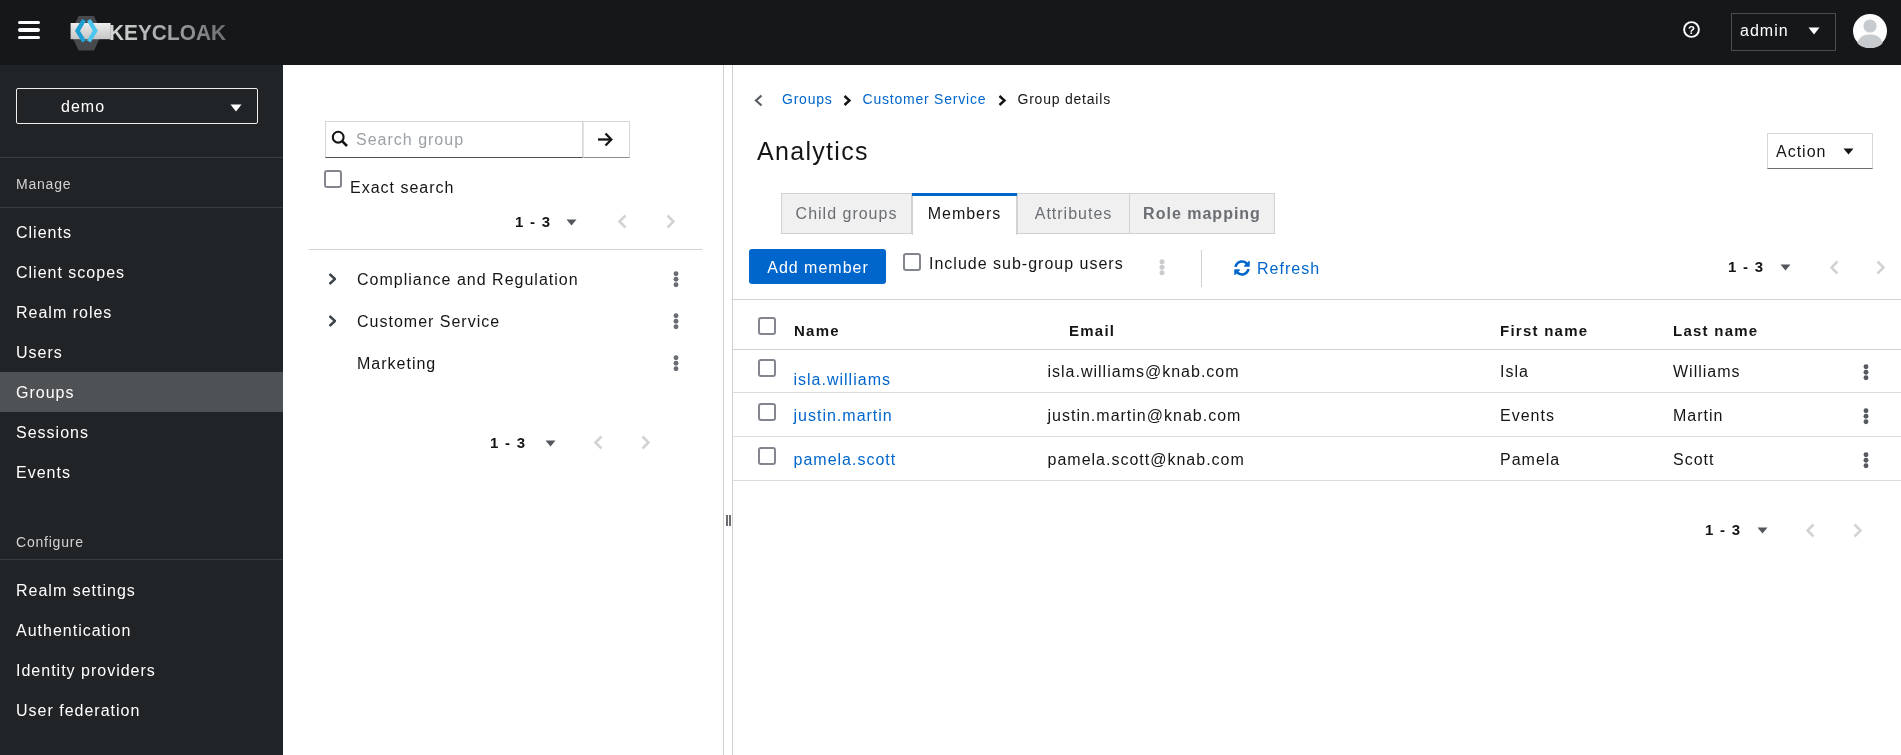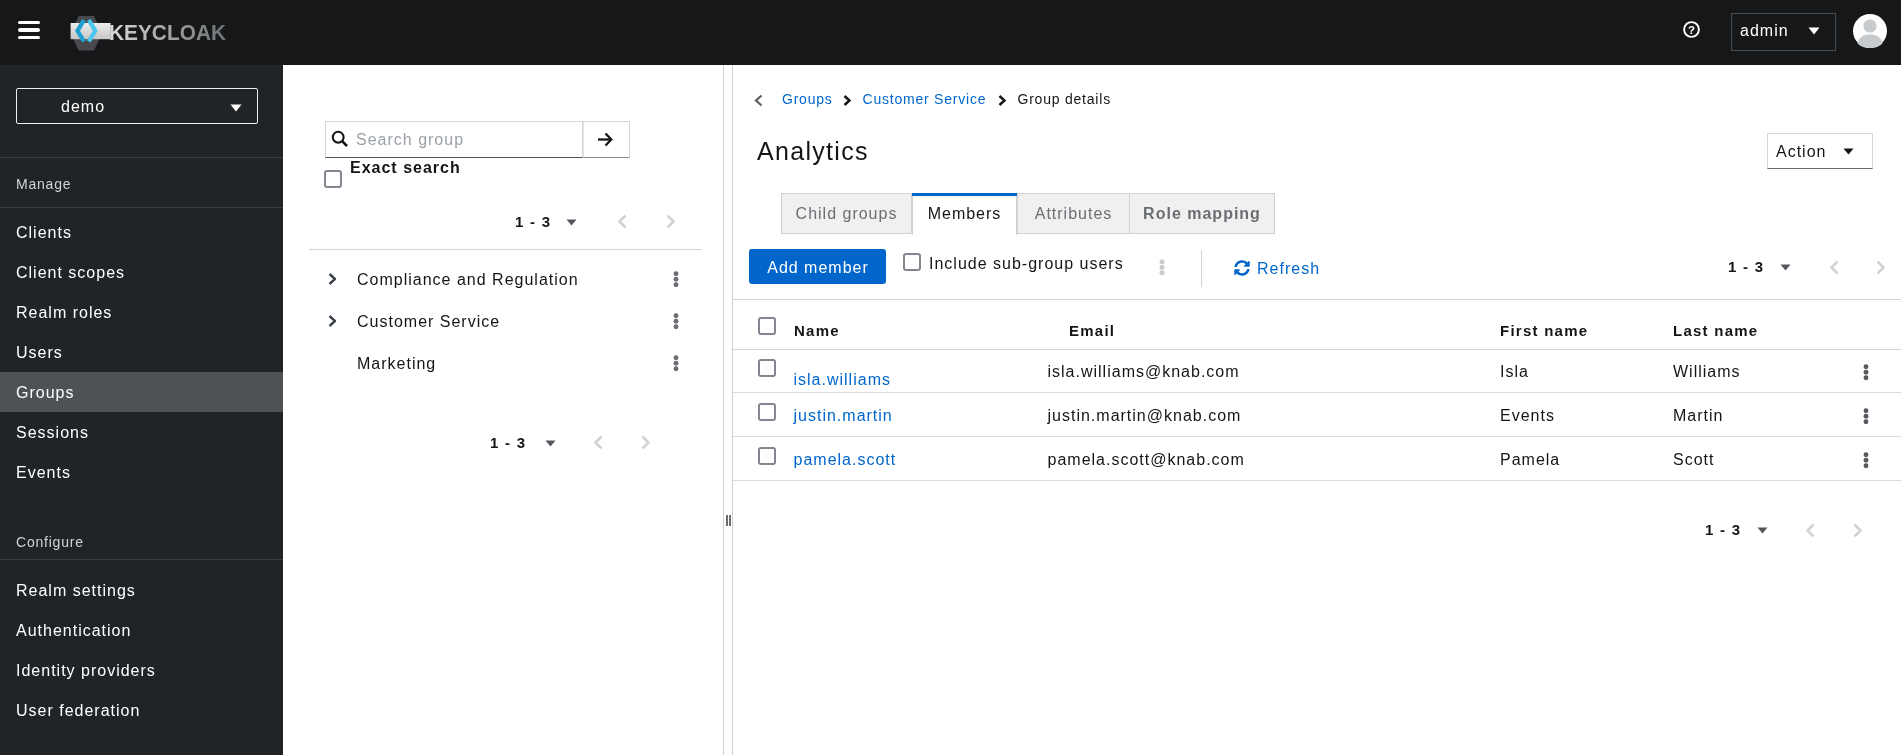--- a/index.html
+++ b/index.html
@@ -94,21 +94,21 @@
   <circle cx="7.2" cy="7.2" r="5.4" fill="none" stroke="#151515" stroke-width="2.1"></circle>
   <line x1="11.4" y1="11.4" x2="16" y2="16" stroke="#151515" stroke-width="2.6"></line>
 </svg>
 <div class="abs t16" style="left:356px;top:130px;color:#9ba1a7;">Search group</div>
 <svg class="abs" style="left:597px;top:131.5px;" width="16" height="15" viewBox="0 0 16 15">
   <line x1="1" y1="7.5" x2="14" y2="7.5" stroke="#151515" stroke-width="2.3"></line>
   <path d="M8.5 1.5 L14.3 7.5 L8.5 13.5" fill="none" stroke="#151515" stroke-width="2.3"></path>
 </svg>
 
 <div class="abs" style="left:324px;top:170px;width:18px;height:18px;border:2px solid #83868f;border-radius:3px;"></div>
-<div class="abs t16" style="left:350px;top:158px;font-weight:bold;">Exact search</div>
+<div class="abs t16" style="left:350px;top:178px;">Exact search</div>
 
 <div class="abs pag" style="left:515px;top:213px;">1 - 3</div>
 <svg class="abs" style="left:566px;top:218.5px;" width="11" height="7" viewBox="0 0 11 7">
       <path d="M0.5 0.5 L10.5 0.5 L5.5 6.5 Z" fill="#53575c"></path>
     </svg>
 <svg class="abs" style="left:618px;top:214px;" width="9" height="15" viewBox="0 0 9 15">
       <path d="M7.5 1.5 L1.5 7.5 L7.5 13.5" fill="none" stroke="#d2d2d2" stroke-width="2.5"></path>
     </svg>
 <svg class="abs" style="left:666px;top:214px;" width="9" height="15" viewBox="0 0 9 15">
       <path d="M1.5 1.5 L7.5 7.5 L1.5 13.5" fill="none" stroke="#d2d2d2" stroke-width="2.5"></path>

